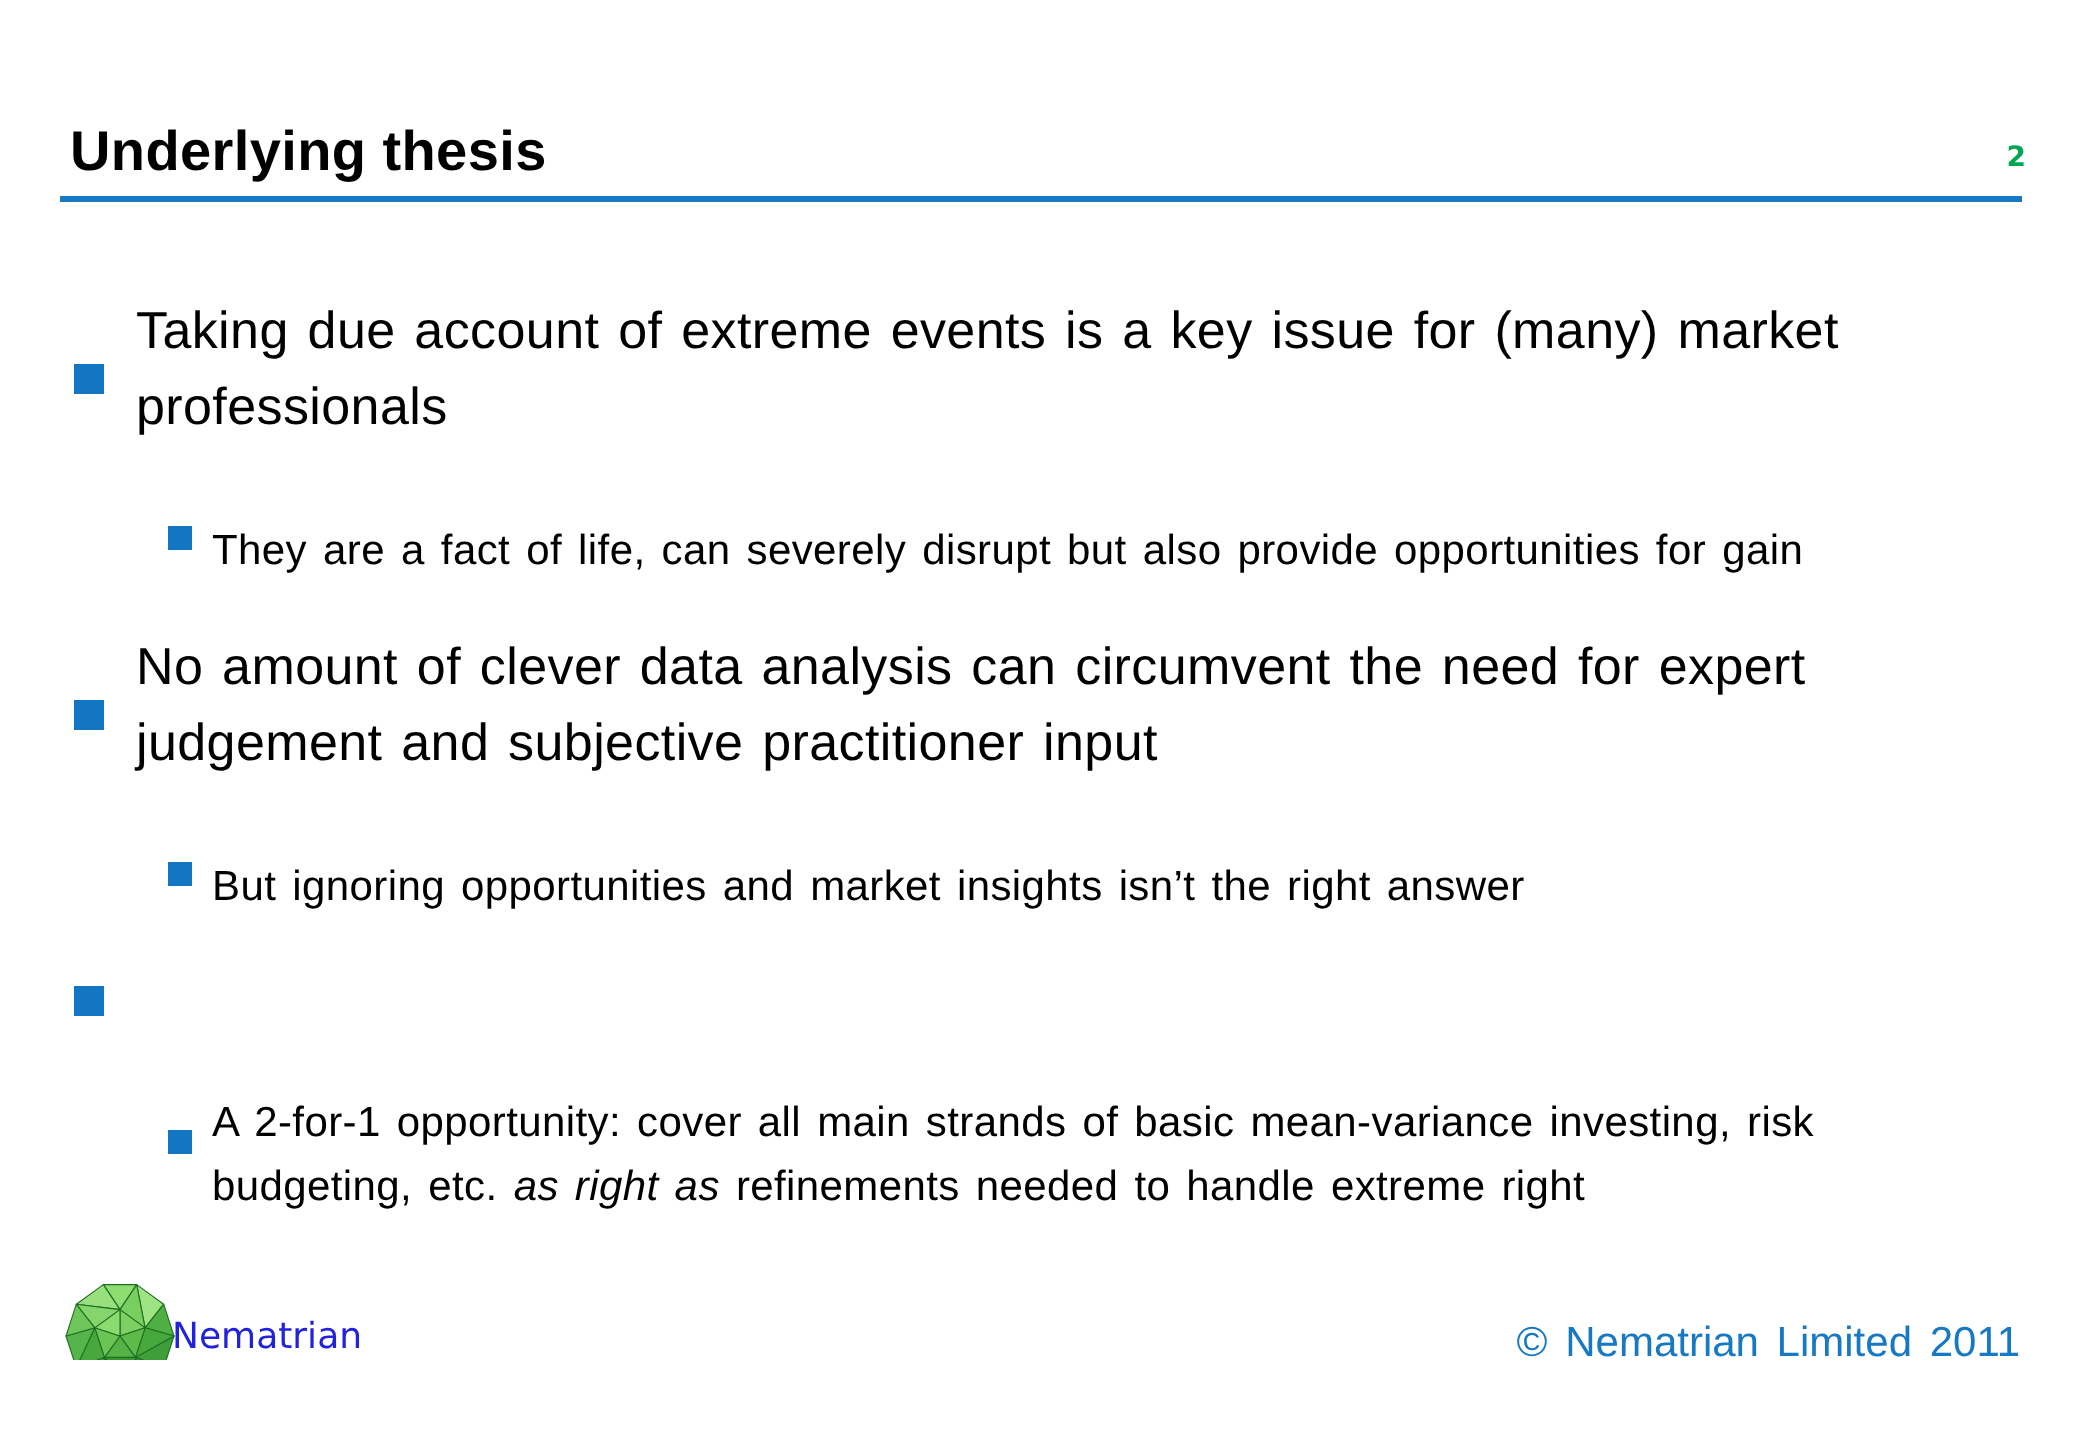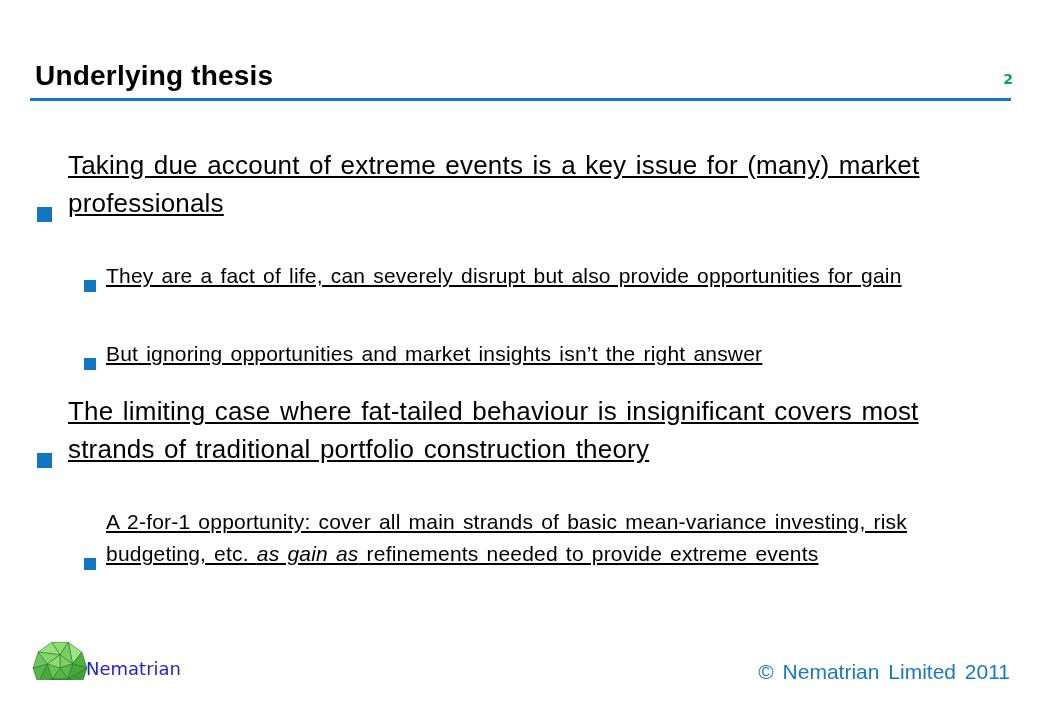--- a/index.html
+++ b/index.html
@@ -43,21 +43,21 @@
     background: #1778C4;
   }
 
   
   .content {
     position: absolute;
     left: 37px;
     top: 146px;
     right: 20px;
   }
-  .item { display: flex; align-items: flex-end; text-decoration: underline; }
+  .item { display: flex; align-items: center; }
   .item .sq { flex: 0 0 auto; background: #1276C3; }
 
   .item.main {
     margin-bottom: 14px;
     font-size: 26px;
     line-height: 38px;
     letter-spacing: 0.2px;
     word-spacing: 2px;
   }
   .item.main .sq { width: 15px; height: 15px; margin: 11px 16px 0 0; }
@@ -117,34 +117,37 @@
     <div class="item main">
       <span class="sq"></span>
       <span class="txt">Taking due account of extreme events is a key issue for (many) market professionals</span>
     </div>
 
     <div class="item sub">
       <span class="sq"></span>
       <span class="txt">They are a fact of life, can severely disrupt but also provide opportunities for gain</span>
     </div>
 
+    <div class="item main">
+      <span class="sq"></span>
+      <span class="txt">No amount of clever data analysis can circumvent the need for expert judgement and subjective practitioner input</span>
+    </div>
 
     <div class="item sub">
       <span class="sq"></span>
       <span class="txt">But ignoring opportunities and market insights isn’t the right answer</span>
     </div>
 
     <div class="item main">
       <span class="sq"></span>
-      <span class="txt">The limiting case where fat-tailed behaviour is insignificant covers most strands of traditional portfolio construction theory</span>
     </div>
 
     <div class="item sub">
       <span class="sq"></span>
-      <span class="txt"><span>A 2-for-1 opportunity: cover all main strands of basic mean-variance investing, risk budgeting, etc. </span><em>as gain as</em><span> refinements needed to provide extreme events</span></span>
+      <span class="txt"><span>A 2-for-1 opportunity: cover all main strands of basic mean-variance investing, risk budgeting, etc. </span><em>as right as</em><span> refinements needed to handle extreme right</span></span>
     </div>
 
   </div>
 
   <svg class="logo-mark" viewBox="0 0 100 100" xmlns="http://www.w3.org/2000/svg">
     <g stroke="#1D6E22" stroke-width="0.9" stroke-linejoin="round">
 
       <polygon points="36.1,7.2 63.9,7.2 50,28" fill="#8EDD72"></polygon>
       <polygon points="63.9,7.2 86.4,23.5 70.9,43.2" fill="#9FE484"></polygon>
       <polygon points="63.9,7.2 70.9,43.2 50,28" fill="#79CE60"></polygon>

